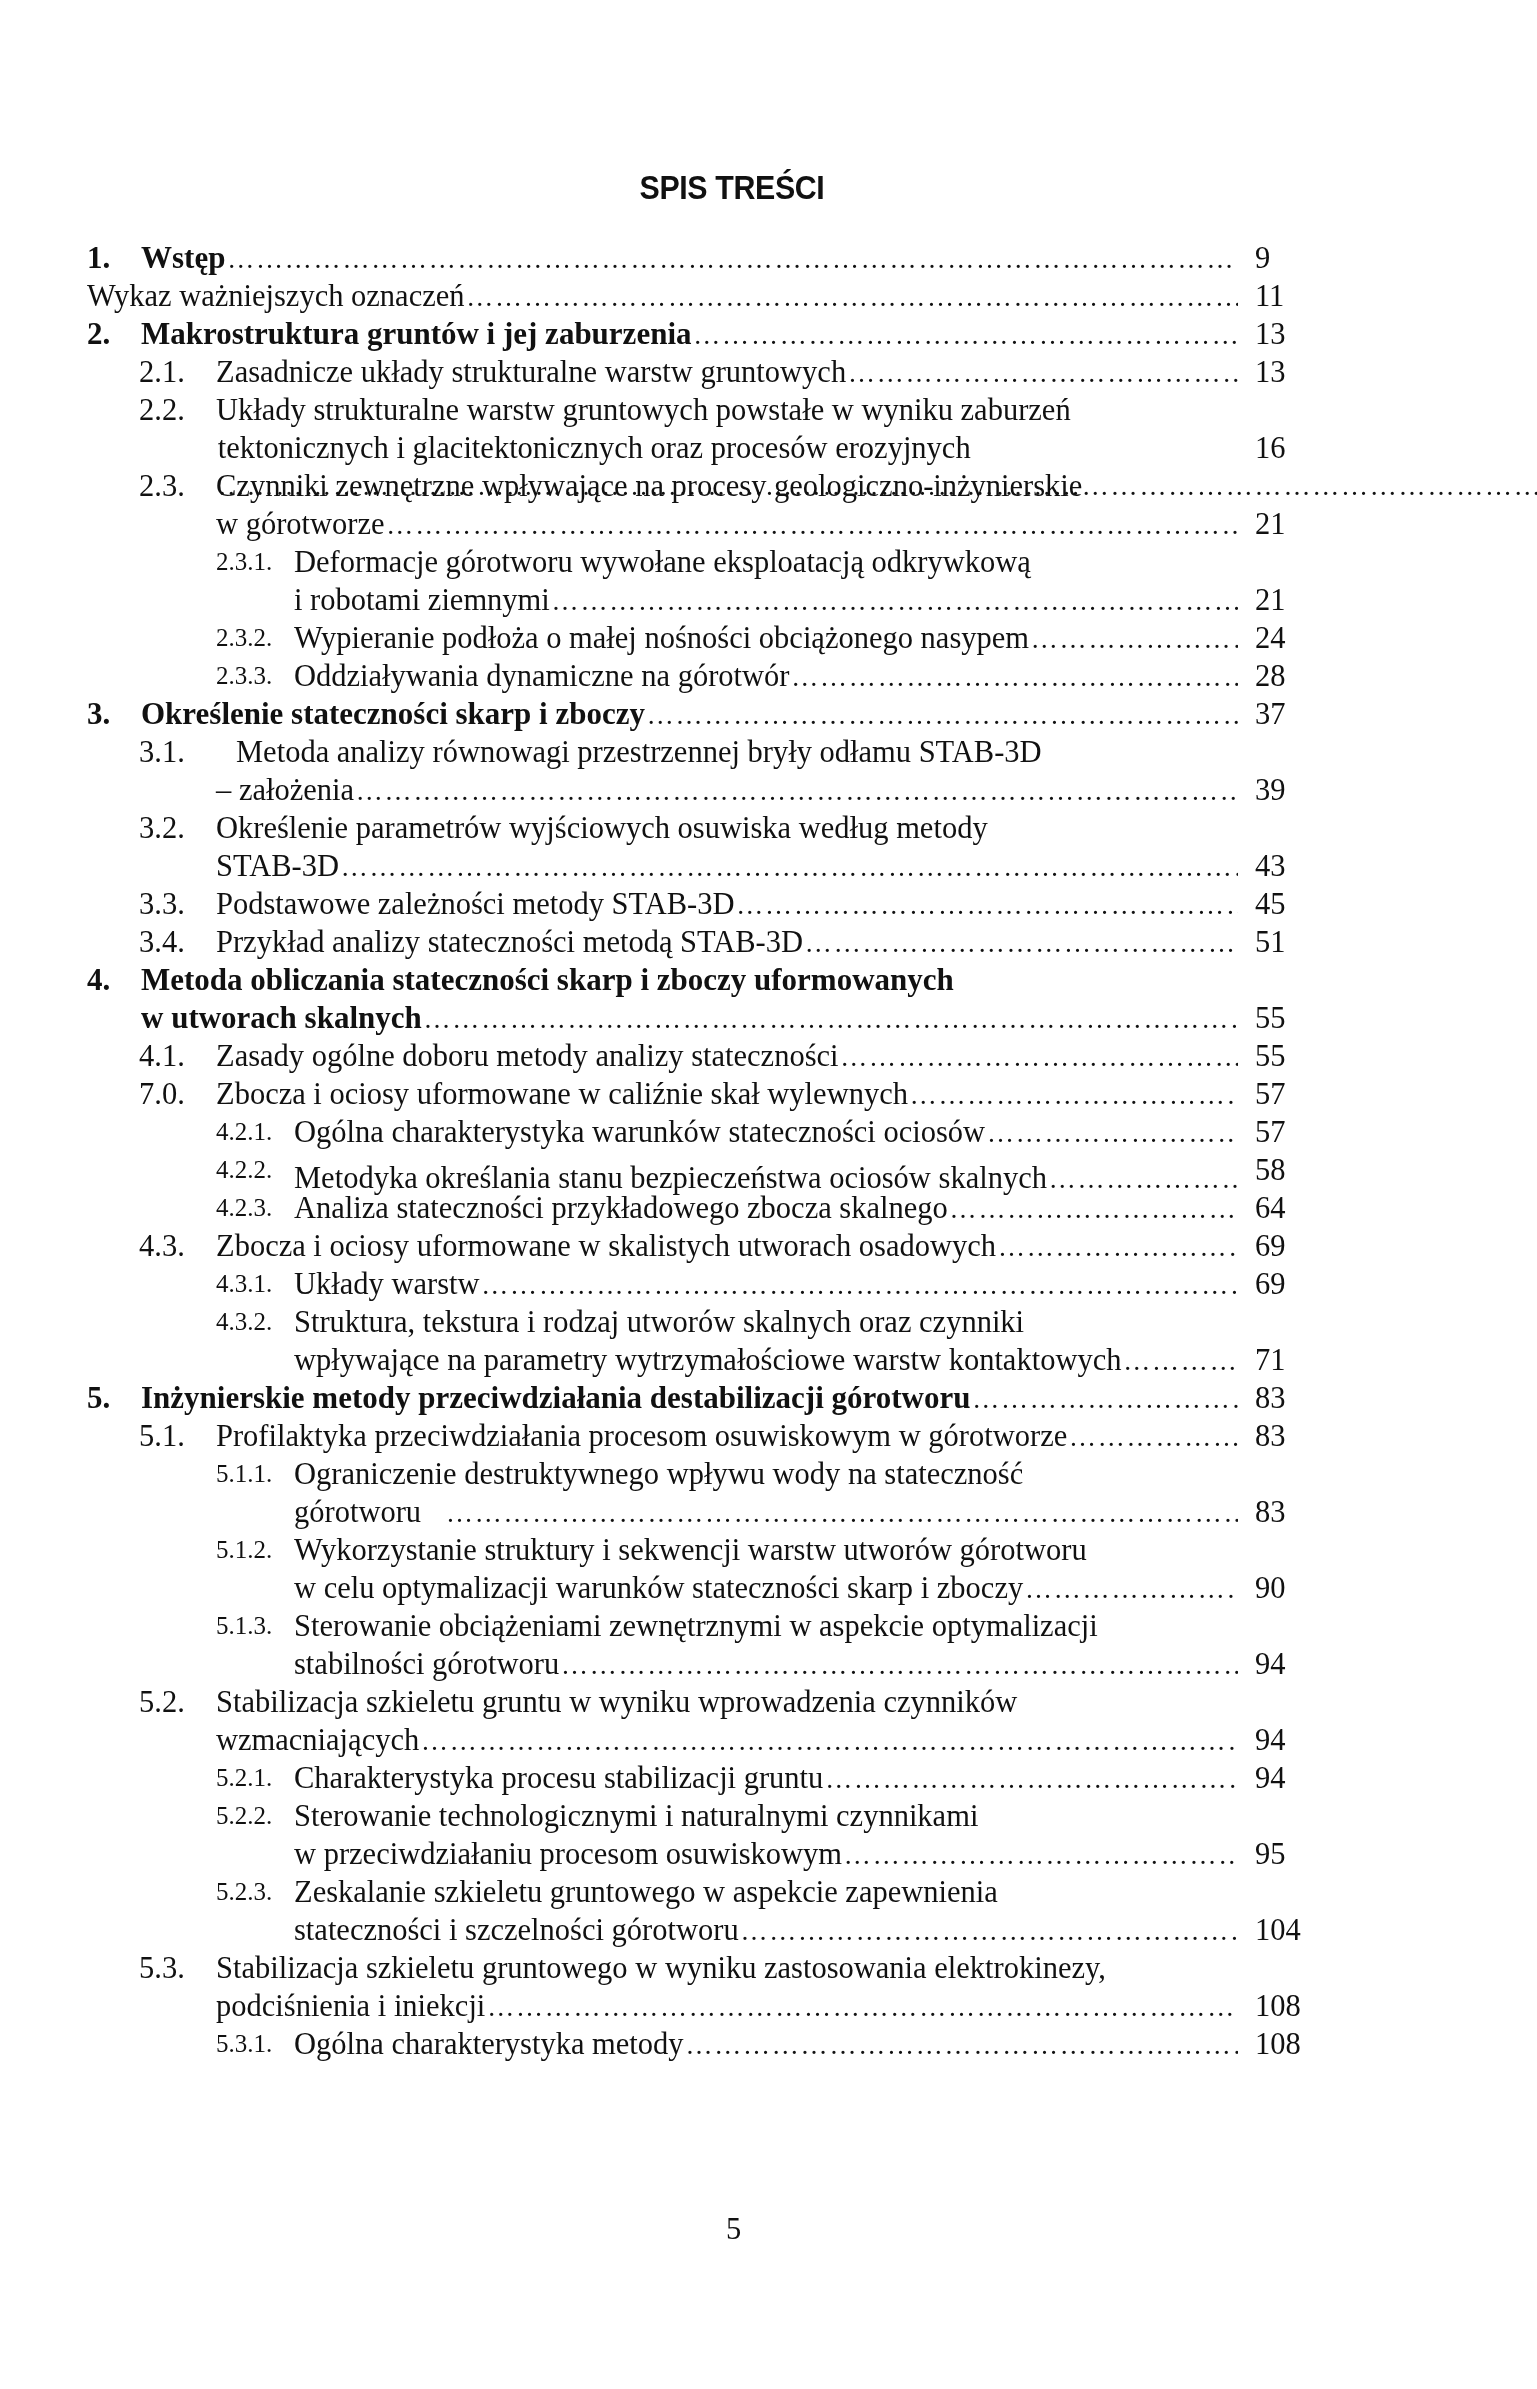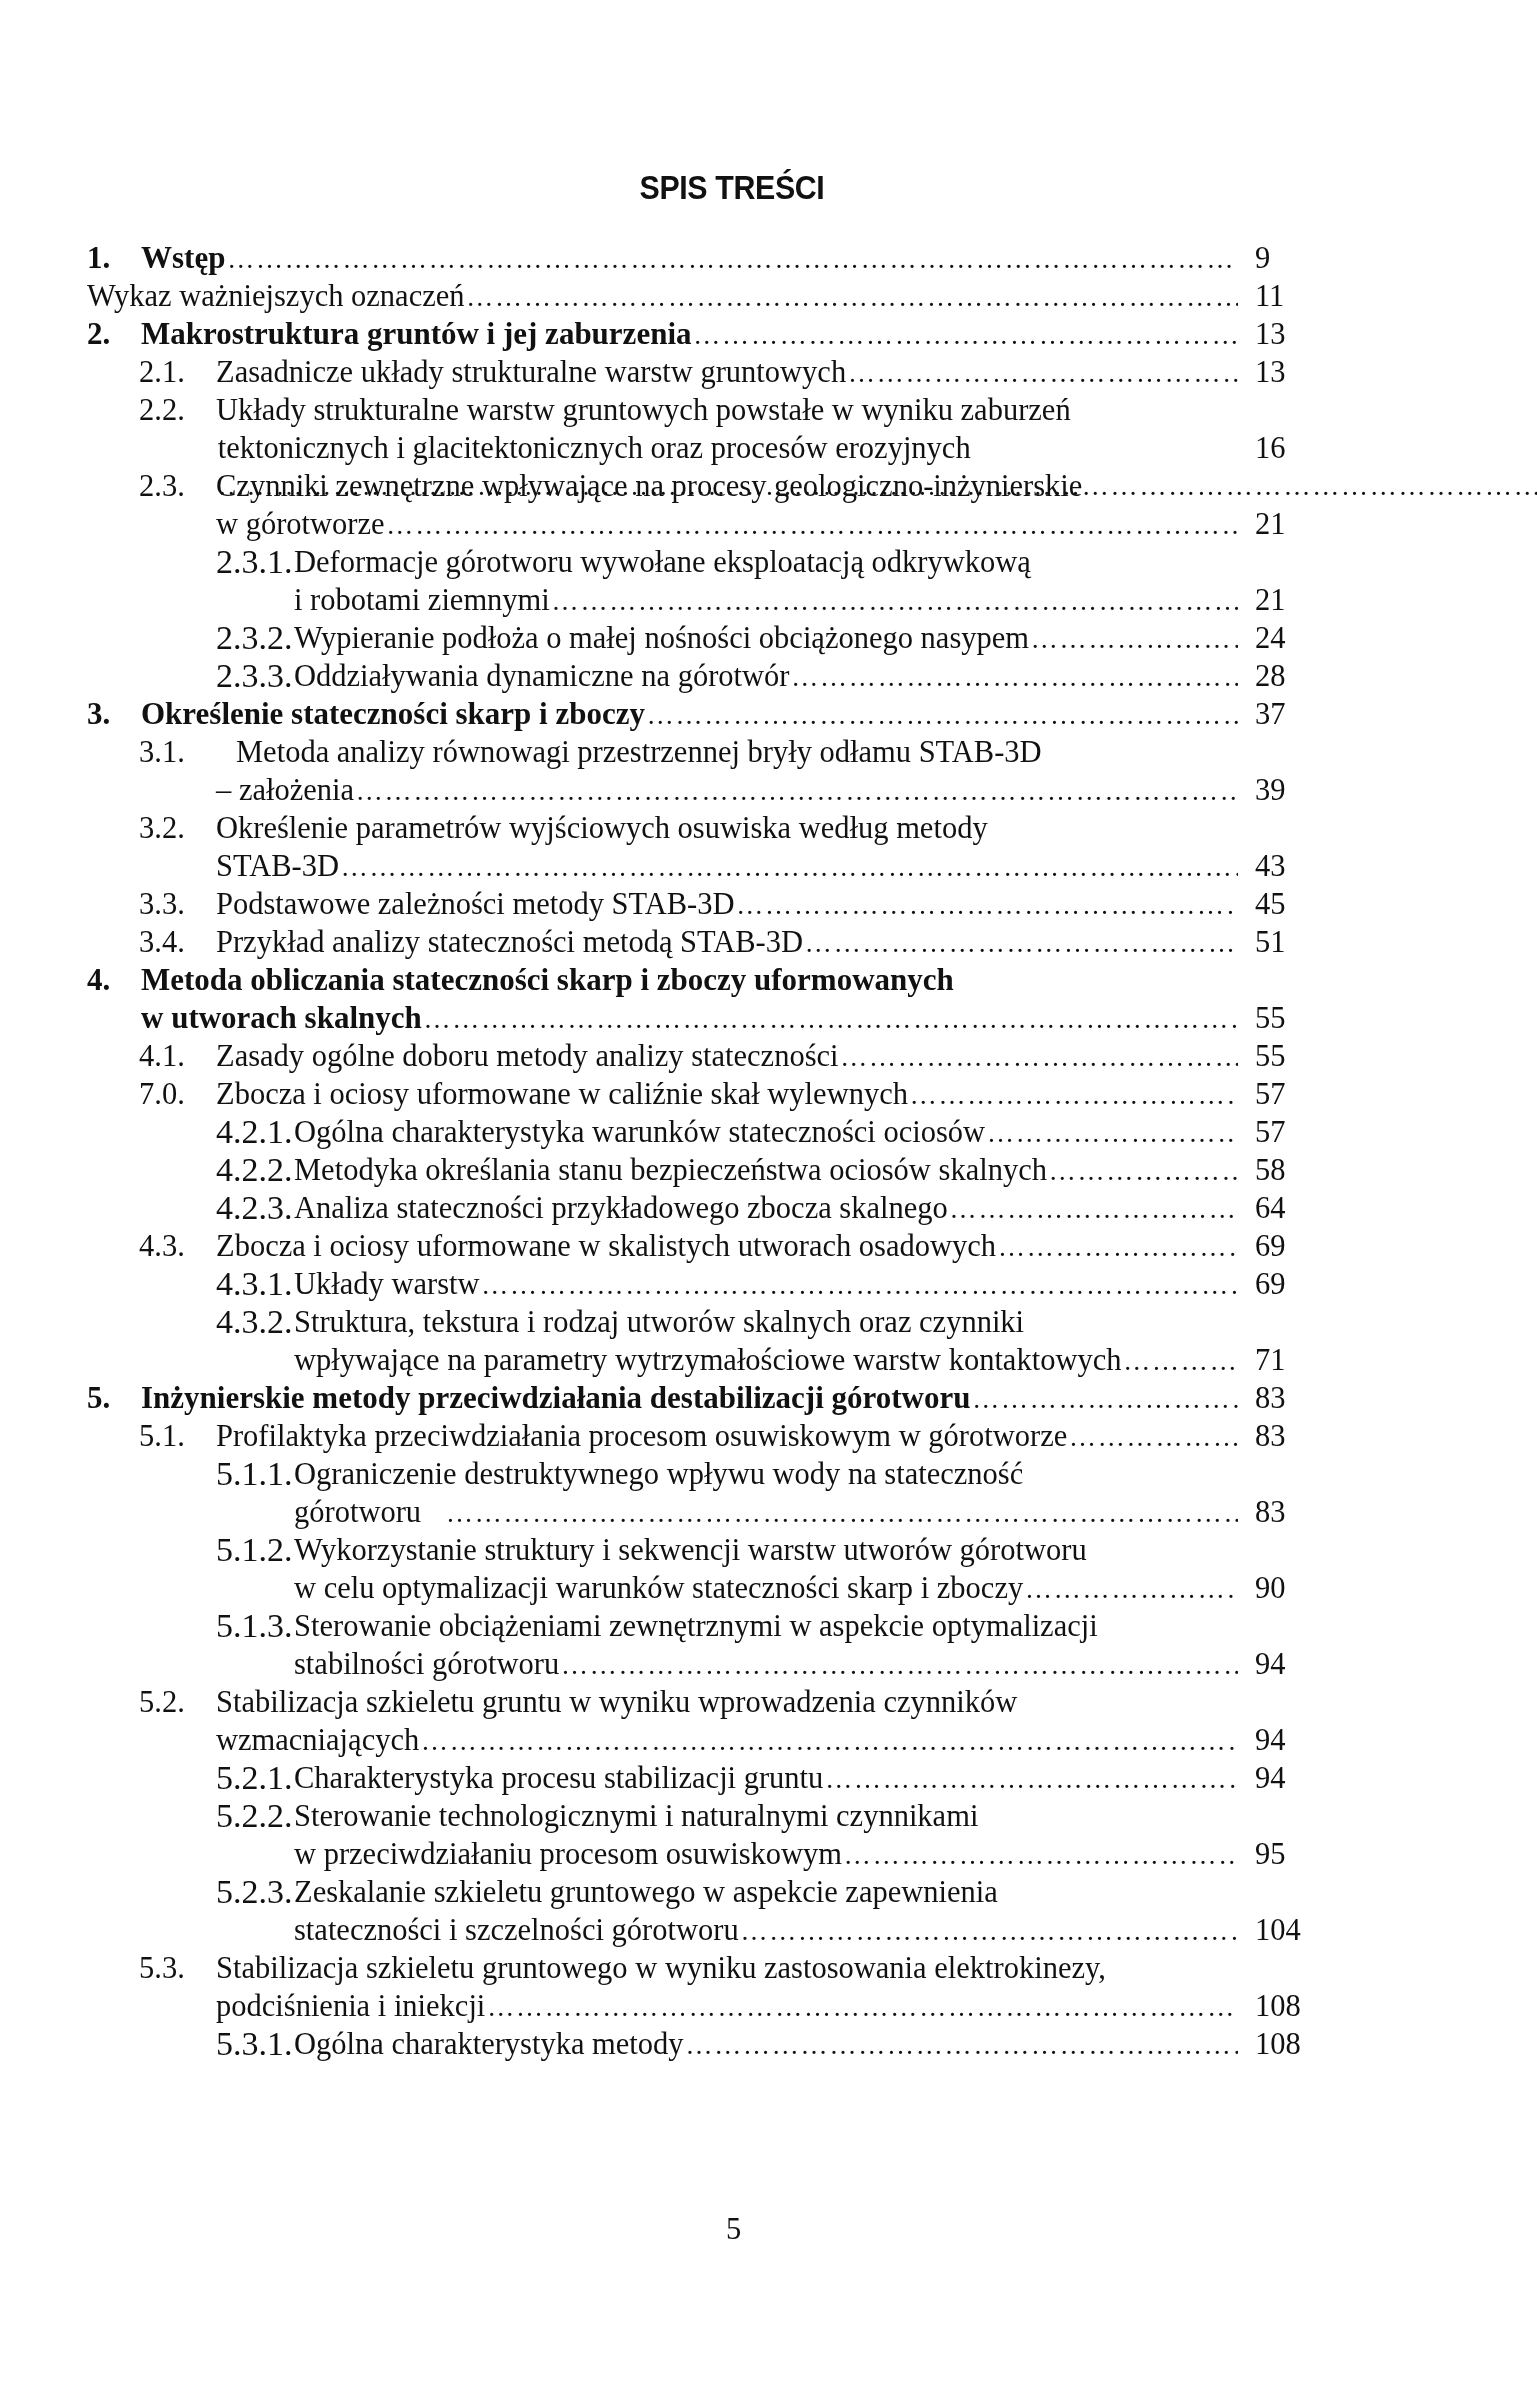--- a/index.html
+++ b/index.html
@@ -7,21 +7,21 @@
          font-family: "Liberation Serif", "DejaVu Serif", serif; color: #111; }
   .page-title { position: absolute; left: 0; width: 1464px; top: 169px; text-align: center;
          font-family: "Liberation Sans", "DejaVu Sans", sans-serif; font-weight: bold;
          font-size: 33px; letter-spacing: -0.4px; transform: scaleX(0.92); transform-origin: 732px 0; }
   .toc { position: absolute; left: 0; top: 239px; width: 1538px; }
   .row { position: relative; height: 38px; line-height: 38px; font-size: 30.5px; white-space: nowrap; }
   .row.bold { font-weight: bold; font-size: 31px; }
   .num { position: absolute; top: 0; }
   .num.l1 { left: 87px; }
   .num.l2 { left: 139px; }
-  .num.l3 { left: 216px; font-size: 34px; }
+  .num.l3 { left: 216px; font-size: 25px; }
   .pg { position: absolute; left: 1255px; top: 0; }
   .row.bold .pg { font-weight: normal; font-size: 30.5px; }
   .fill { display: flex; align-items: baseline; }
   .dots { flex: 1; overflow: hidden; white-space: nowrap; margin-left: 1.8px; letter-spacing: 1.8px; }
   .page-number { position: absolute; left: 726px; top: 2212px; font-size: 30.5px; }
 </style>
 </head>
 <body>
 
 <div class="page-title">SPIS TREŚCI</div>
@@ -195,21 +195,21 @@
     <div class="row">
       <span class="num l3">4.2.1.</span>
       <div class="fill" style="position: absolute; top: 0px; left: 294px; width: 944px;">
         <span>Ogólna charakterystyka warunków stateczności ociosów</span>
         <span class="dots" style="font-weight: normal; font-size: 27px;">……………………………………………………………………………………………………………………………………………………</span>
       </div>
       <span class="pg">57</span>
     </div>
     <div class="row">
       <span class="num l3">4.2.2.</span>
-      <div class="fill" style="position: absolute; top: 0px; left: 294px; width: 944px;">
+      <div class="fill" style="position: absolute; top: 8px; left: 294px; width: 944px;">
         <span>Metodyka określania stanu bezpieczeństwa ociosów skalnych</span>
         <span class="dots" style="font-weight: normal; font-size: 27px;">……………………………………………………………………………………………………………………………………………………</span>
       </div>
       <span class="pg">58</span>
     </div>
     <div class="row">
       <span class="num l3">4.2.3.</span>
       <div class="fill" style="position: absolute; top: 0px; left: 294px; width: 944px;">
         <span>Analiza stateczności przykładowego zbocza skalnego</span>
         <span class="dots" style="font-weight: normal; font-size: 27px;">……………………………………………………………………………………………………………………………………………………</span>

